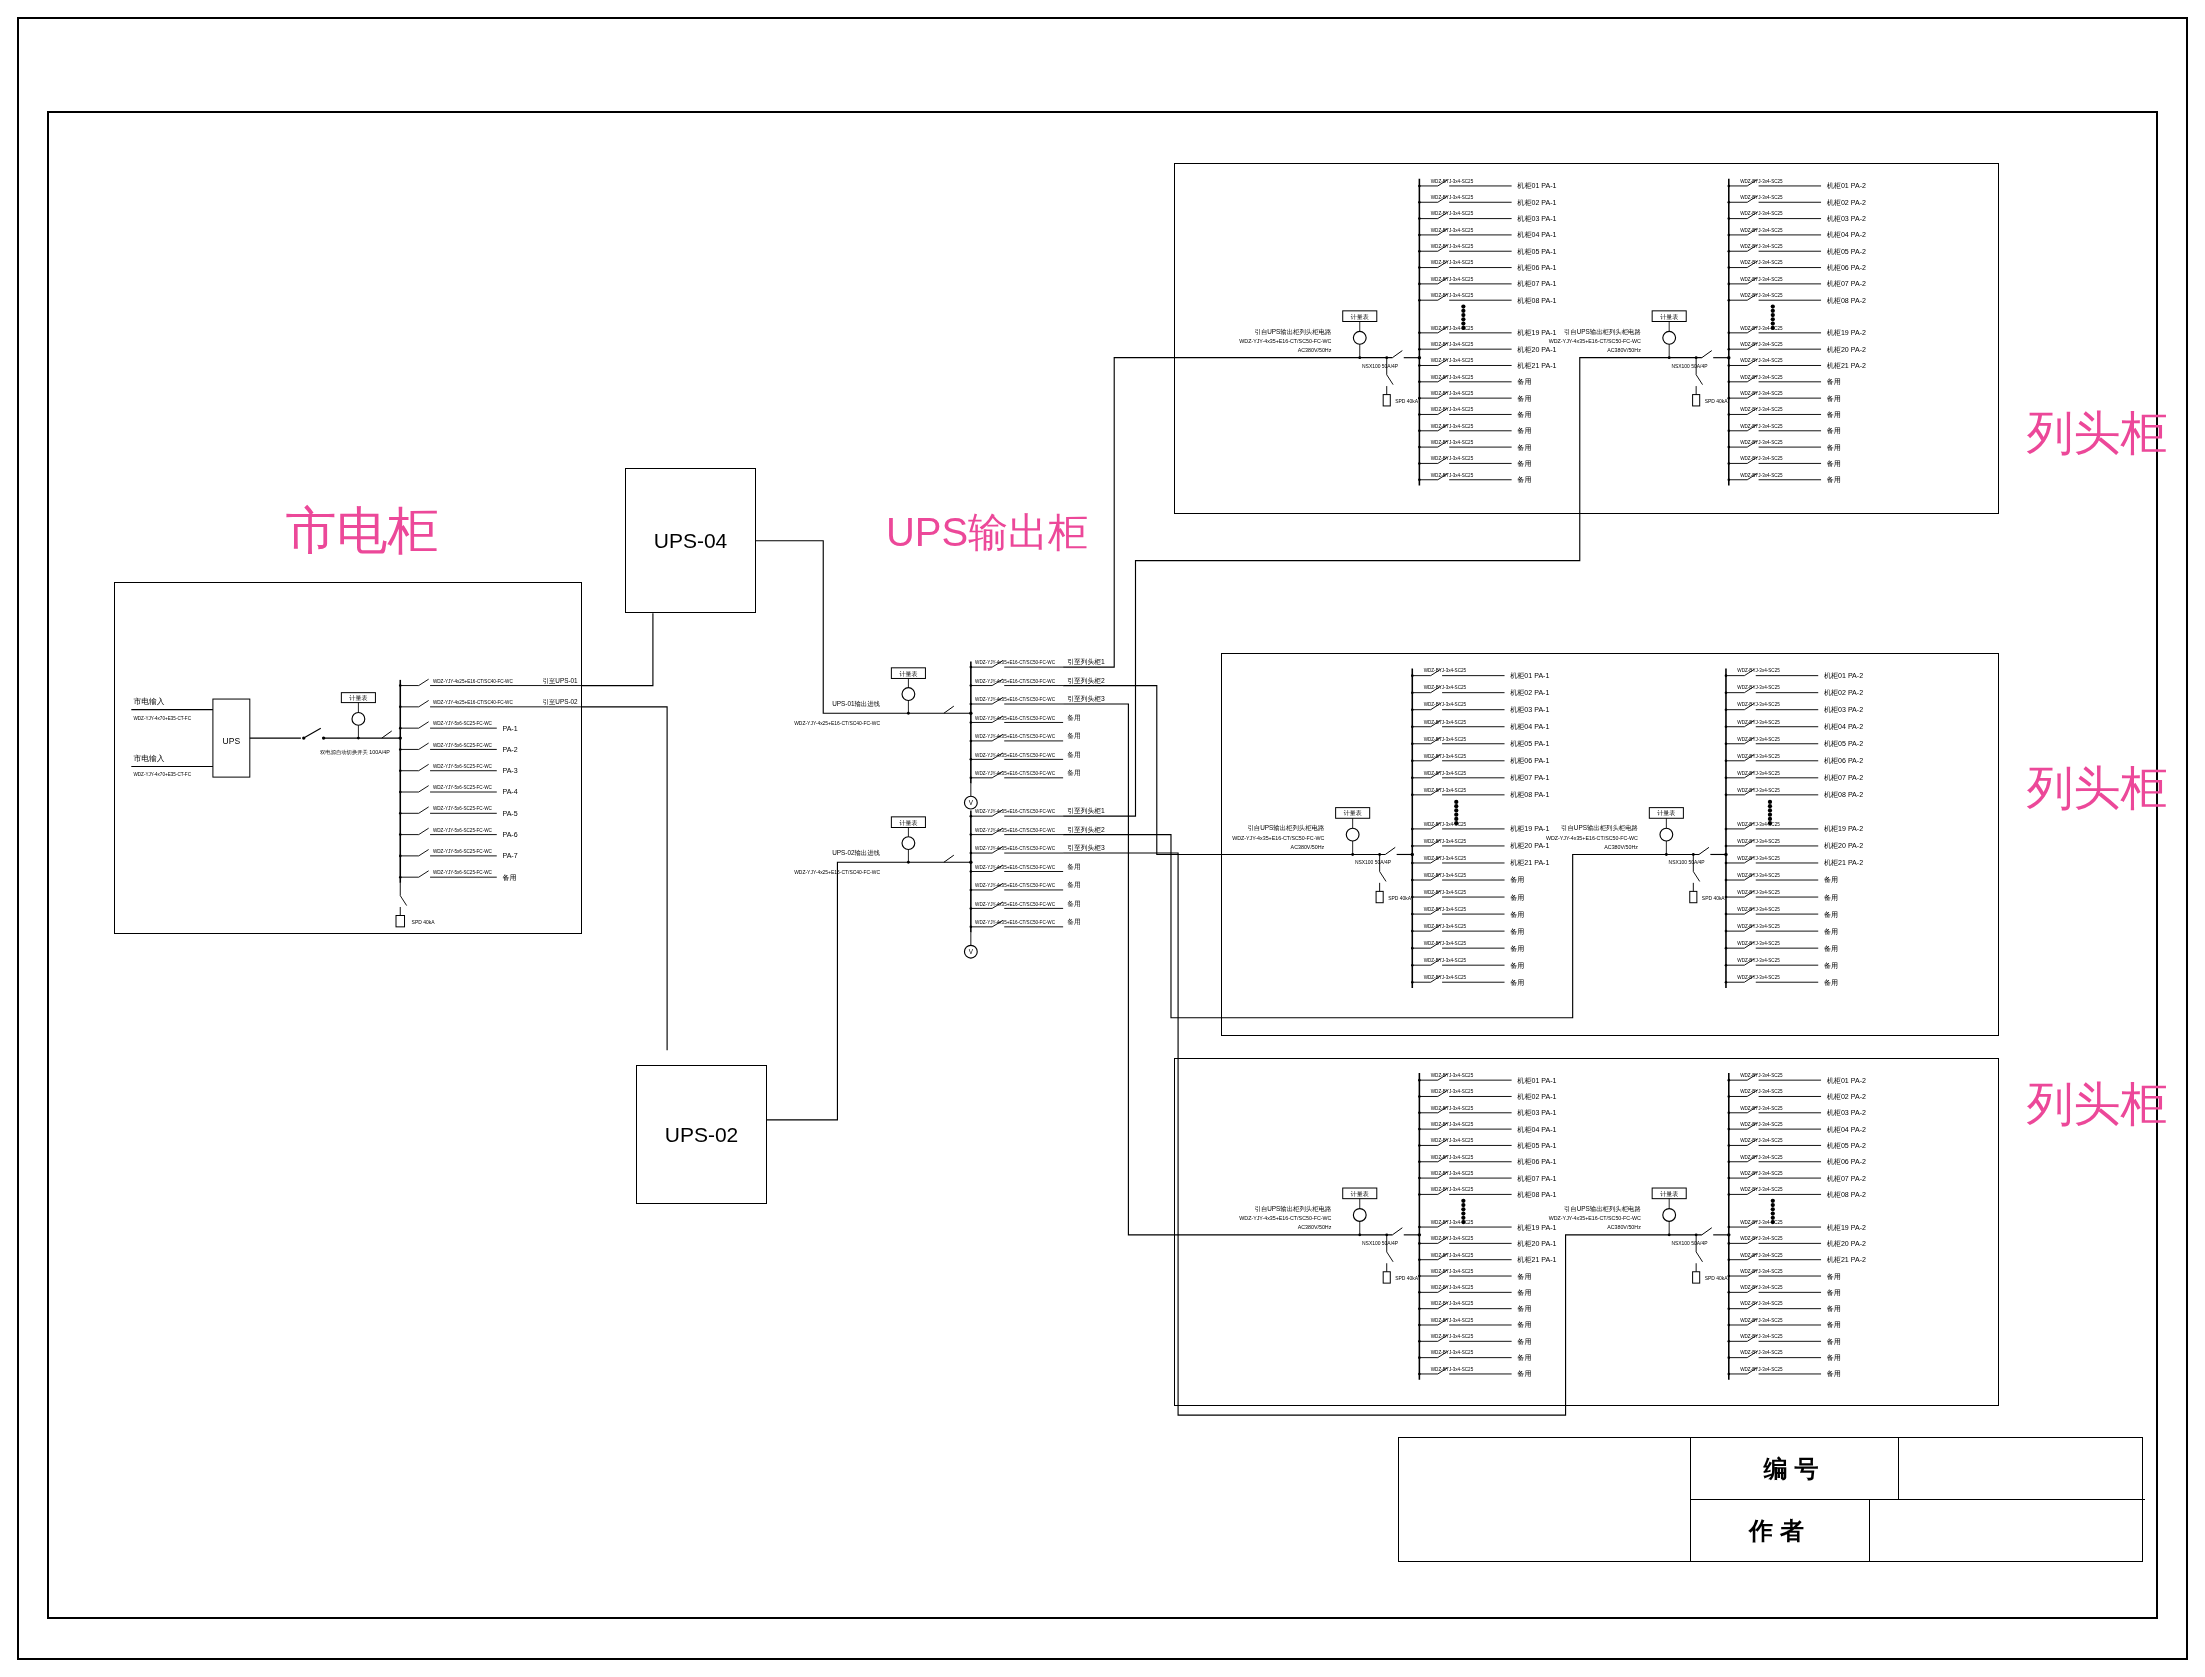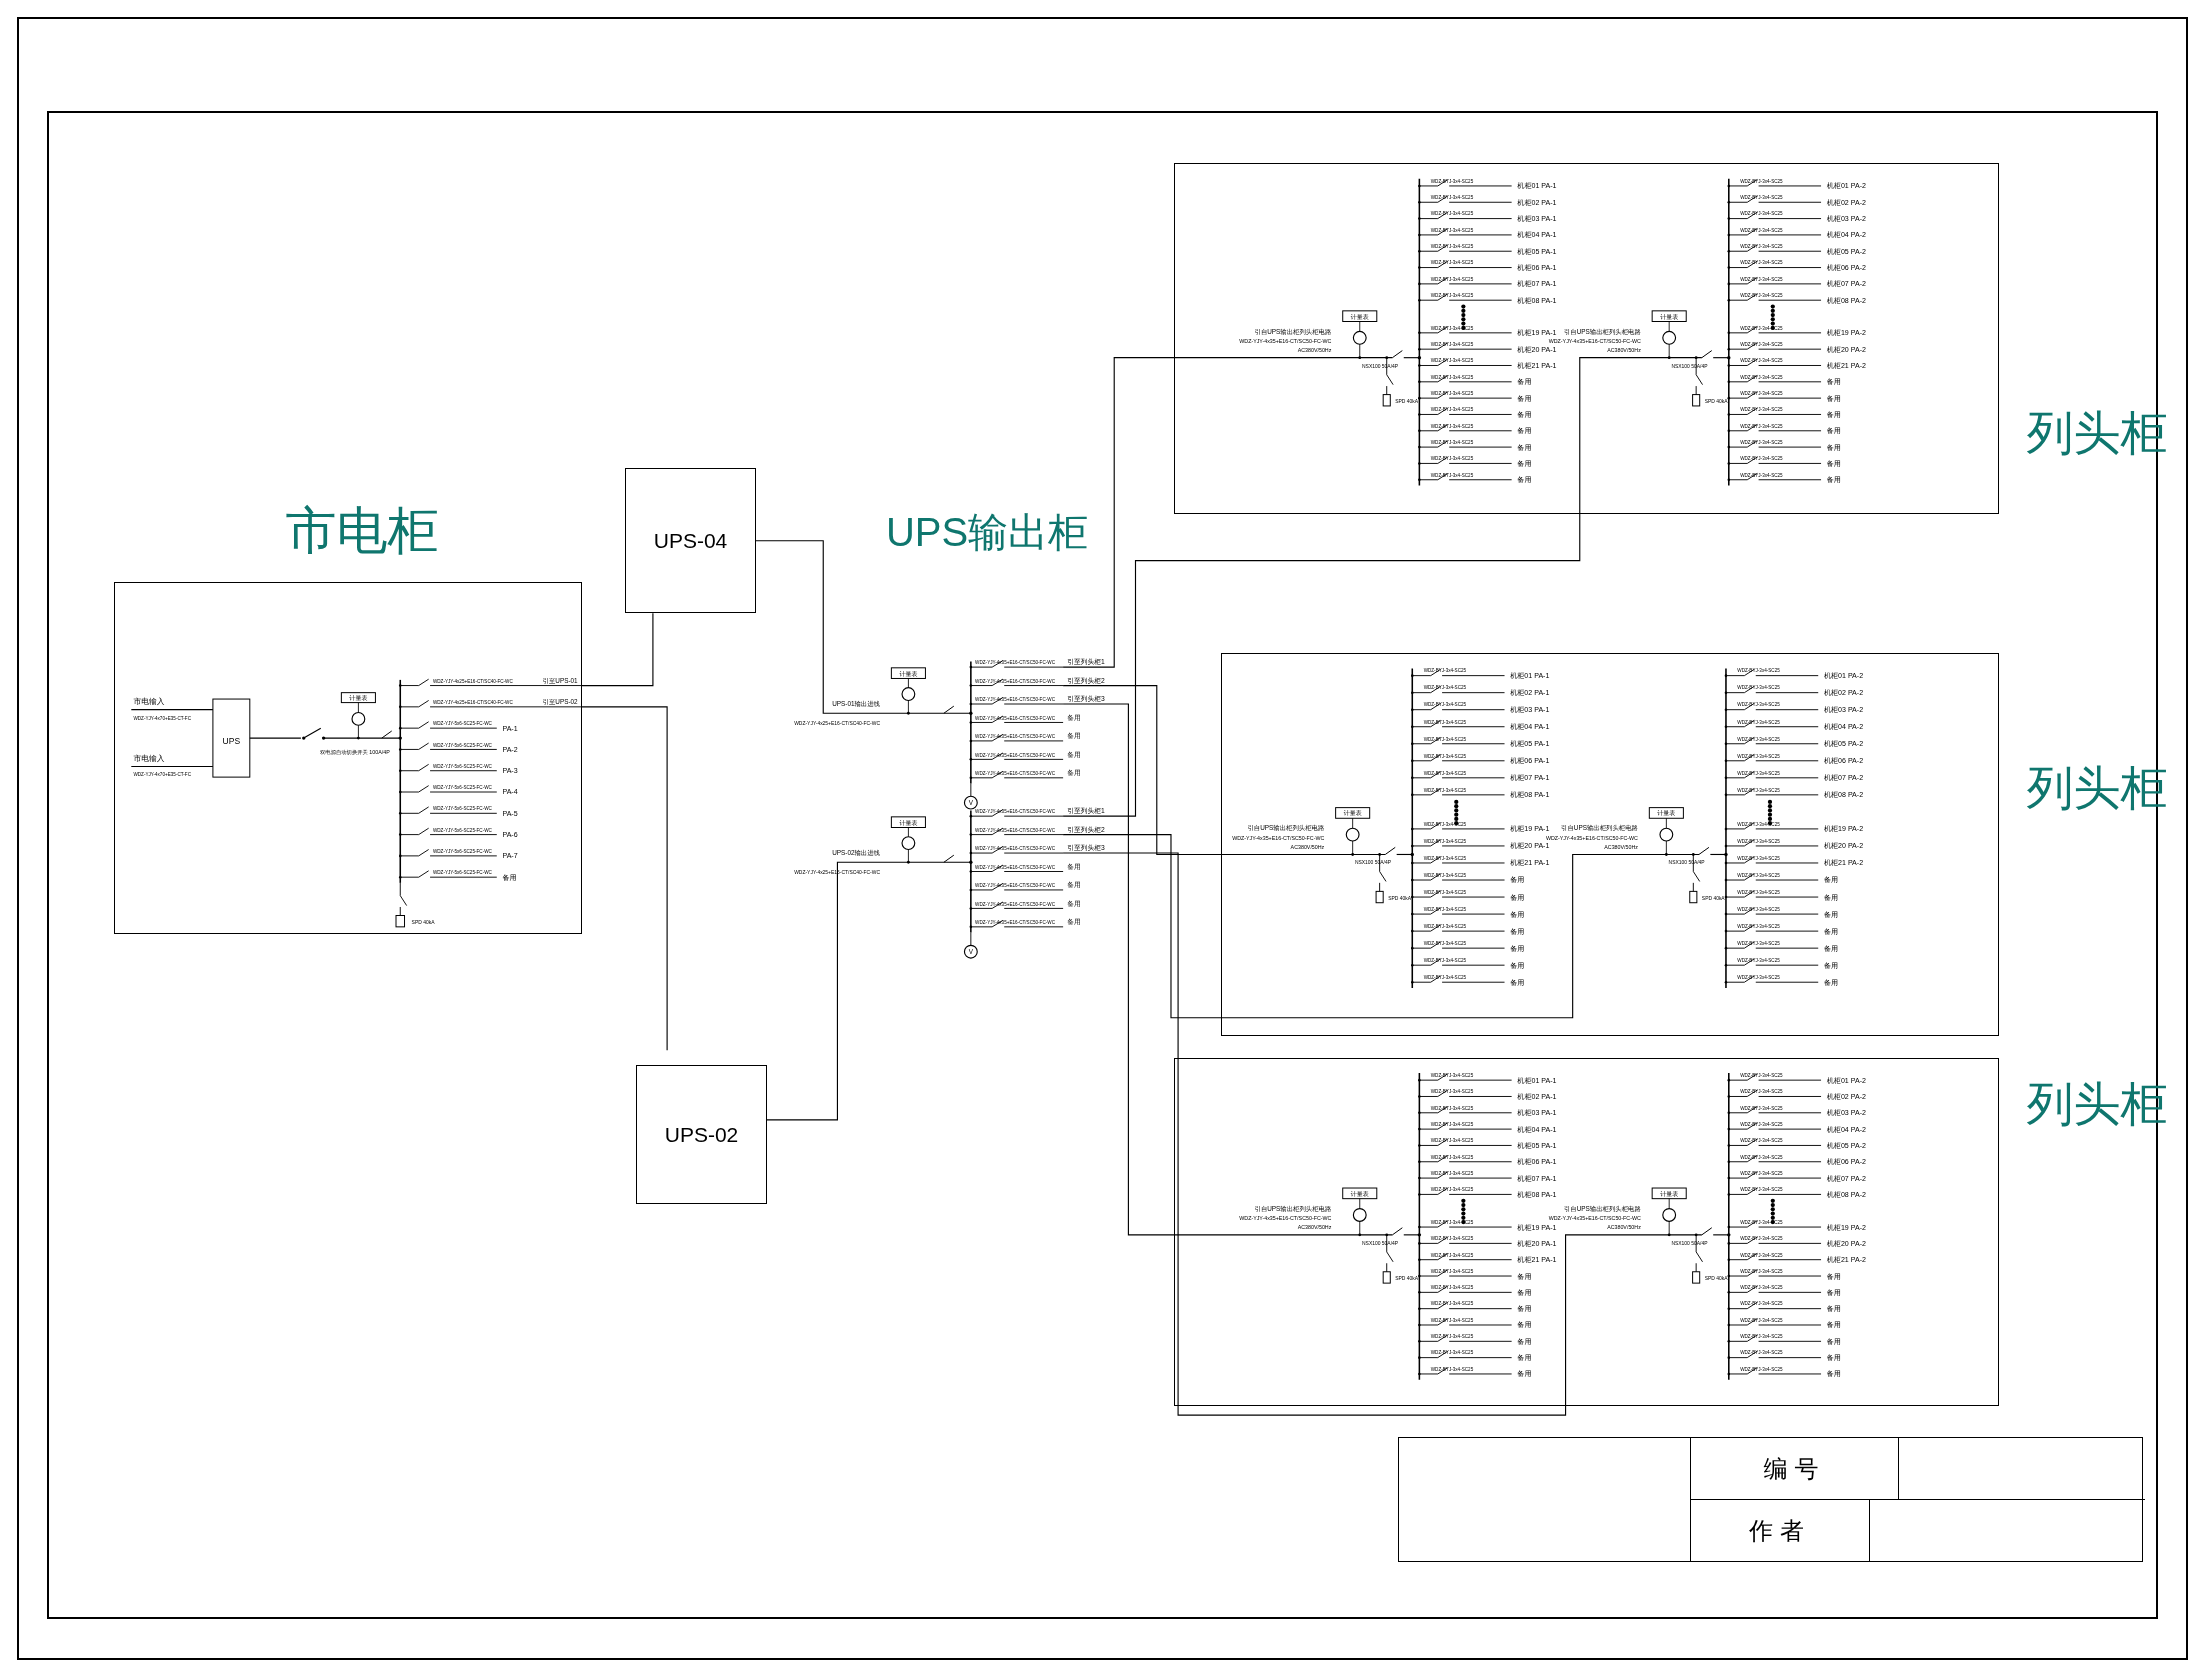--- a/index.html
+++ b/index.html
@@ -2,34 +2,34 @@
 <html style="font-size:11.4px"><head>
 <meta charset="utf-8">
 <style>
   html,body{margin:0;padding:0;background:#e8e8e8;}
   #canvas{position:relative;width:2205px;height:1677px;background:#ffffff;overflow:hidden;
           font-family:"Liberation Sans","DejaVu Sans",sans-serif;color:#000;}
   .frame{position:absolute;box-sizing:border-box;border:2.1px solid #000;}
   .frame.outer{left:17px;top:17px;width:2171px;height:1643px;border-width:2.1px;}
   .frame.inner{left:47px;top:111px;width:2111px;height:1508px;border-width:2.8px;}
   .cabbox{position:absolute;box-sizing:border-box;border:1.8px solid #000;background:transparent;}
-  .bigtitle{position:absolute;text-align:center;white-space:nowrap;color:#0f766e;}
+  .bigtitle{position:absolute;text-align:center;white-space:nowrap;color:#ec4899;}
   #t-mains{left:234px;top:497px;width:256px;font-size:51px;}
   #t-upsout{left:838px;top:505px;width:298px;font-size:40px;}
   .rowhead{width:156px;font-size:47px;}
   #t-cab1{left:2019px;top:402px;}
   #t-cab2{left:2019px;top:757px;}
   #t-cab3{left:2019px;top:1073px;}
   #box-mains{left:114px;top:582px;width:468px;height:352px;}
   #box-ups1{left:625px;top:468px;width:131px;height:145px;display:flex;align-items:center;justify-content:center;font-size:21px;}
   #box-ups2{left:636px;top:1050px;width:131px;height:139px;display:flex;align-items:center;justify-content:center;font-size:21px;margin-top:15px;}
   #box-cab1{left:1174px;top:163px;width:825px;height:351px;}
   #box-cab2{left:1221px;top:653px;width:778px;height:383px;}
   #box-cab3{left:1174px;top:1058px;width:825px;height:348px;}
-  #titleblock{position:absolute;left:1398px;top:1437px;width:745px;height:125px;box-sizing:border-box;border:1.8px solid #000;}
+  #titleblock{position:absolute;left:1398px;top:1437px;width:745px;height:125px;box-sizing:border-box;border:1.8px solid #000;font-weight:bold;}
   .tb-cell{position:absolute;box-sizing:border-box;display:flex;align-items:center;justify-content:center;font-size:24px;letter-spacing:7px;}
   #tb-num-label{left:291px;top:0;width:209px;height:62px;border-left:1.4px solid #000;border-right:1.4px solid #000;border-bottom:1.4px solid #000;}
   #tb-num-value{left:500px;top:0;width:246px;height:62px;border-bottom:1.4px solid #000;}
   #tb-auth-label{left:291px;top:62px;width:180px;height:62px;border-left:1.4px solid #000;border-right:1.4px solid #000;}
   #tb-auth-value{left:500px;top:62px;width:246px;height:62px;}
   #wiring{position:absolute;left:0;top:0;pointer-events:none;}
   #wiring text{font-family:"Liberation Sans","DejaVu Sans",sans-serif;fill:#000;}
 </style>
 </head>
 <body>

